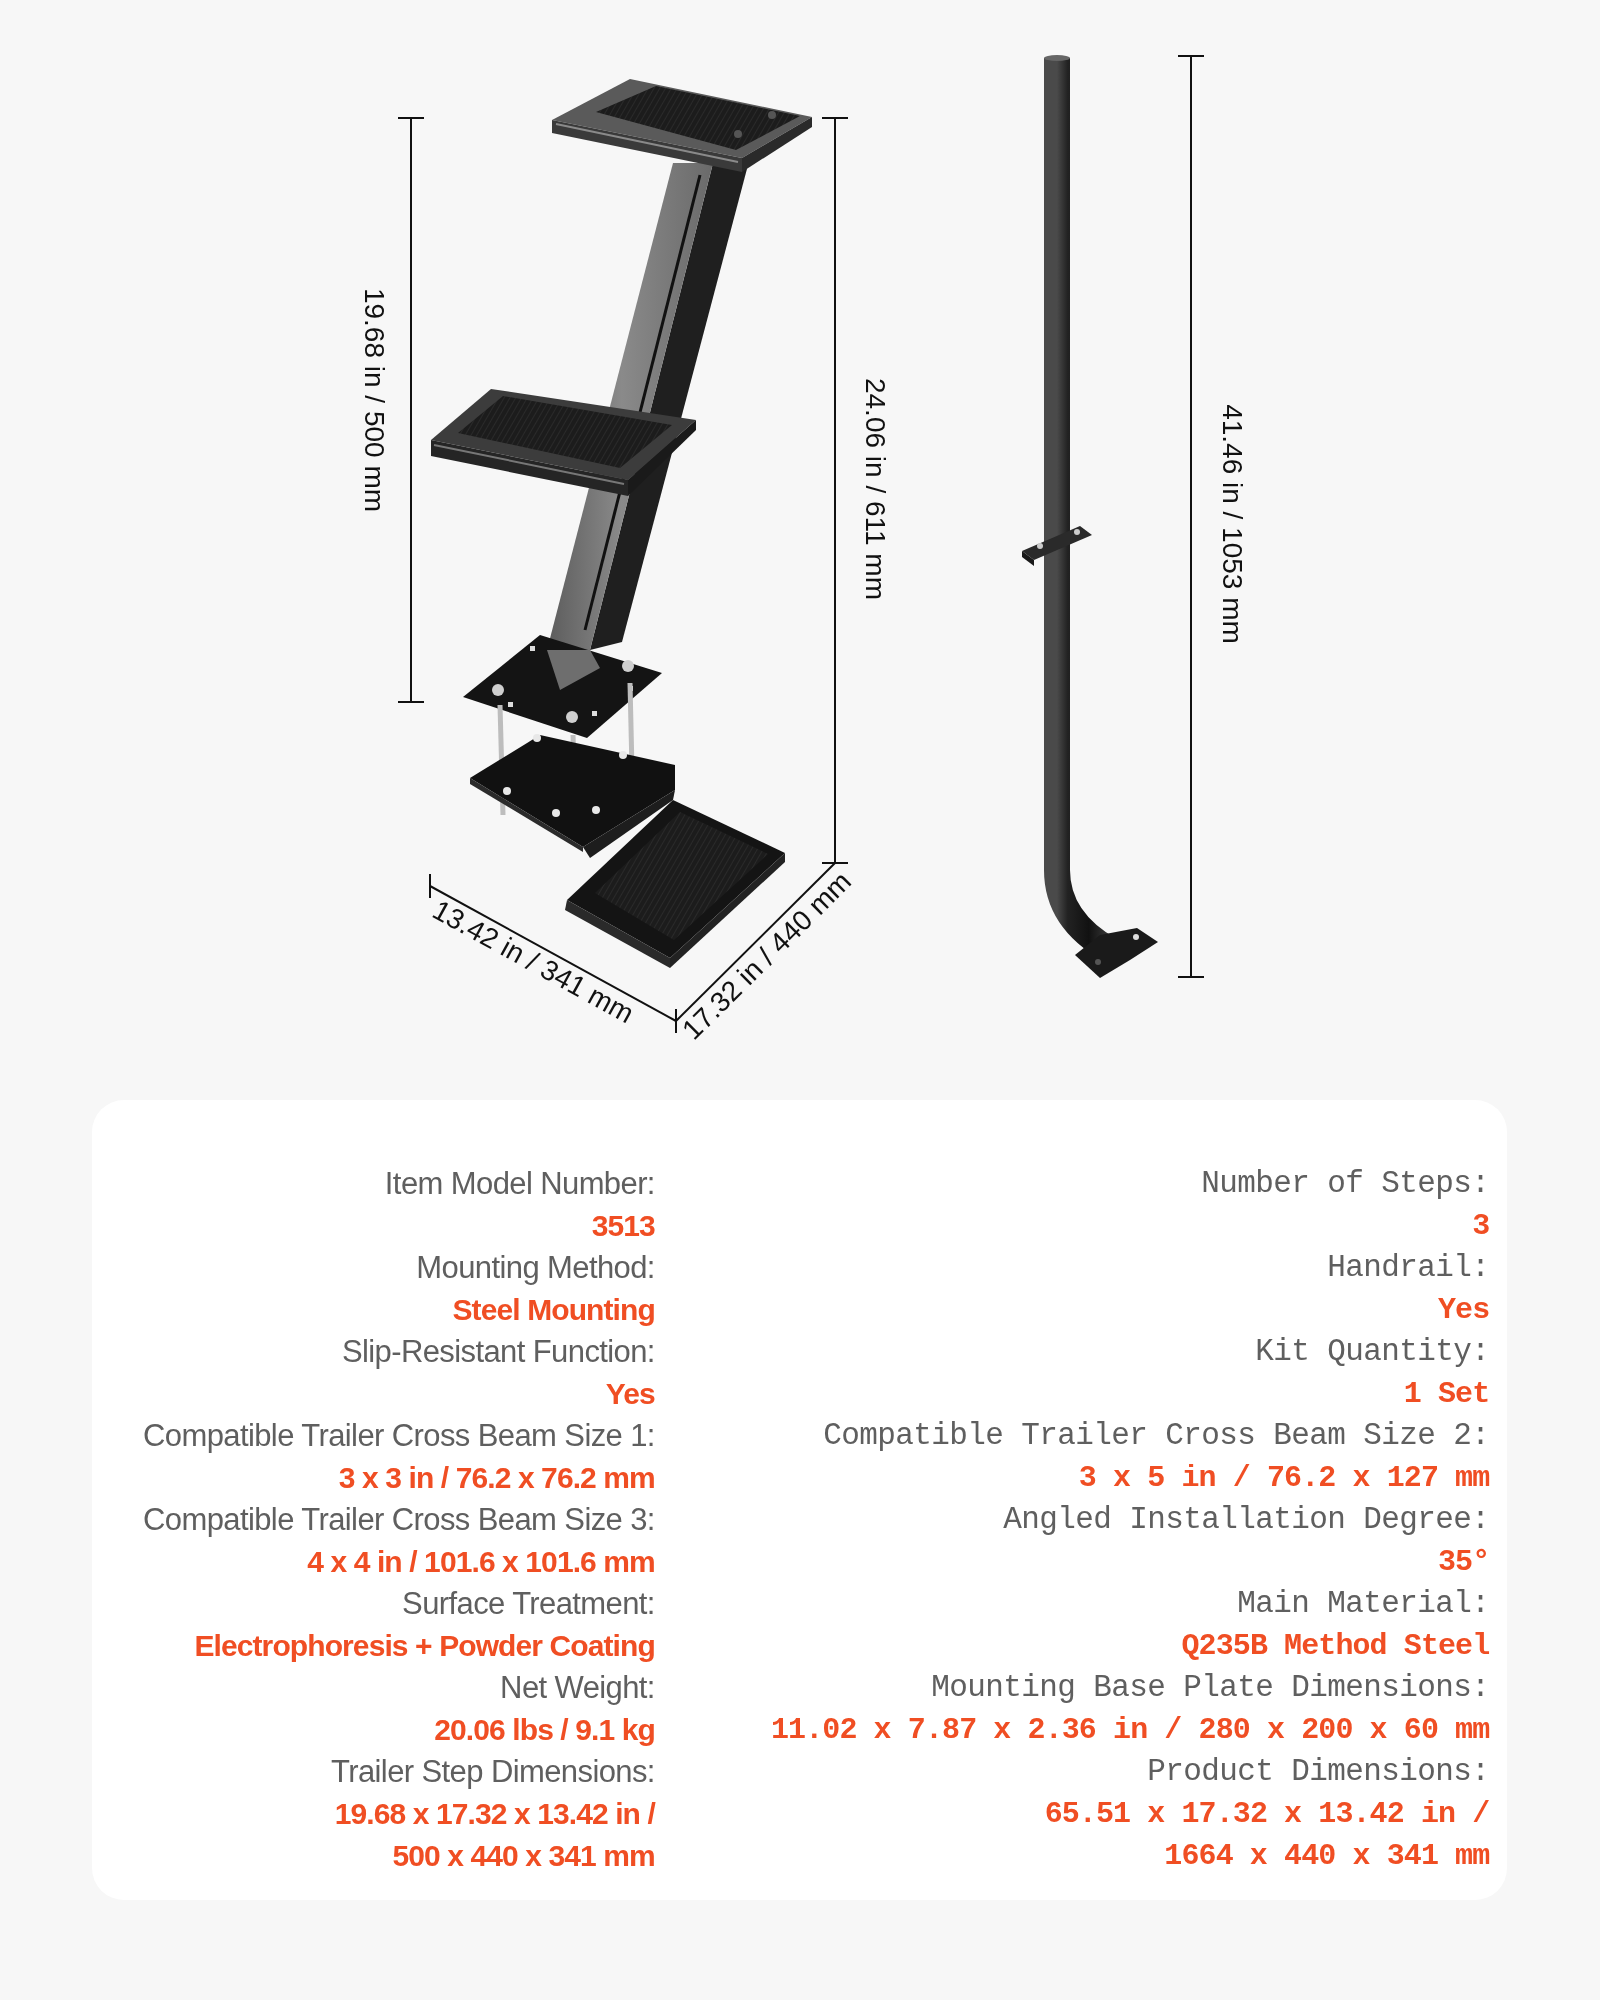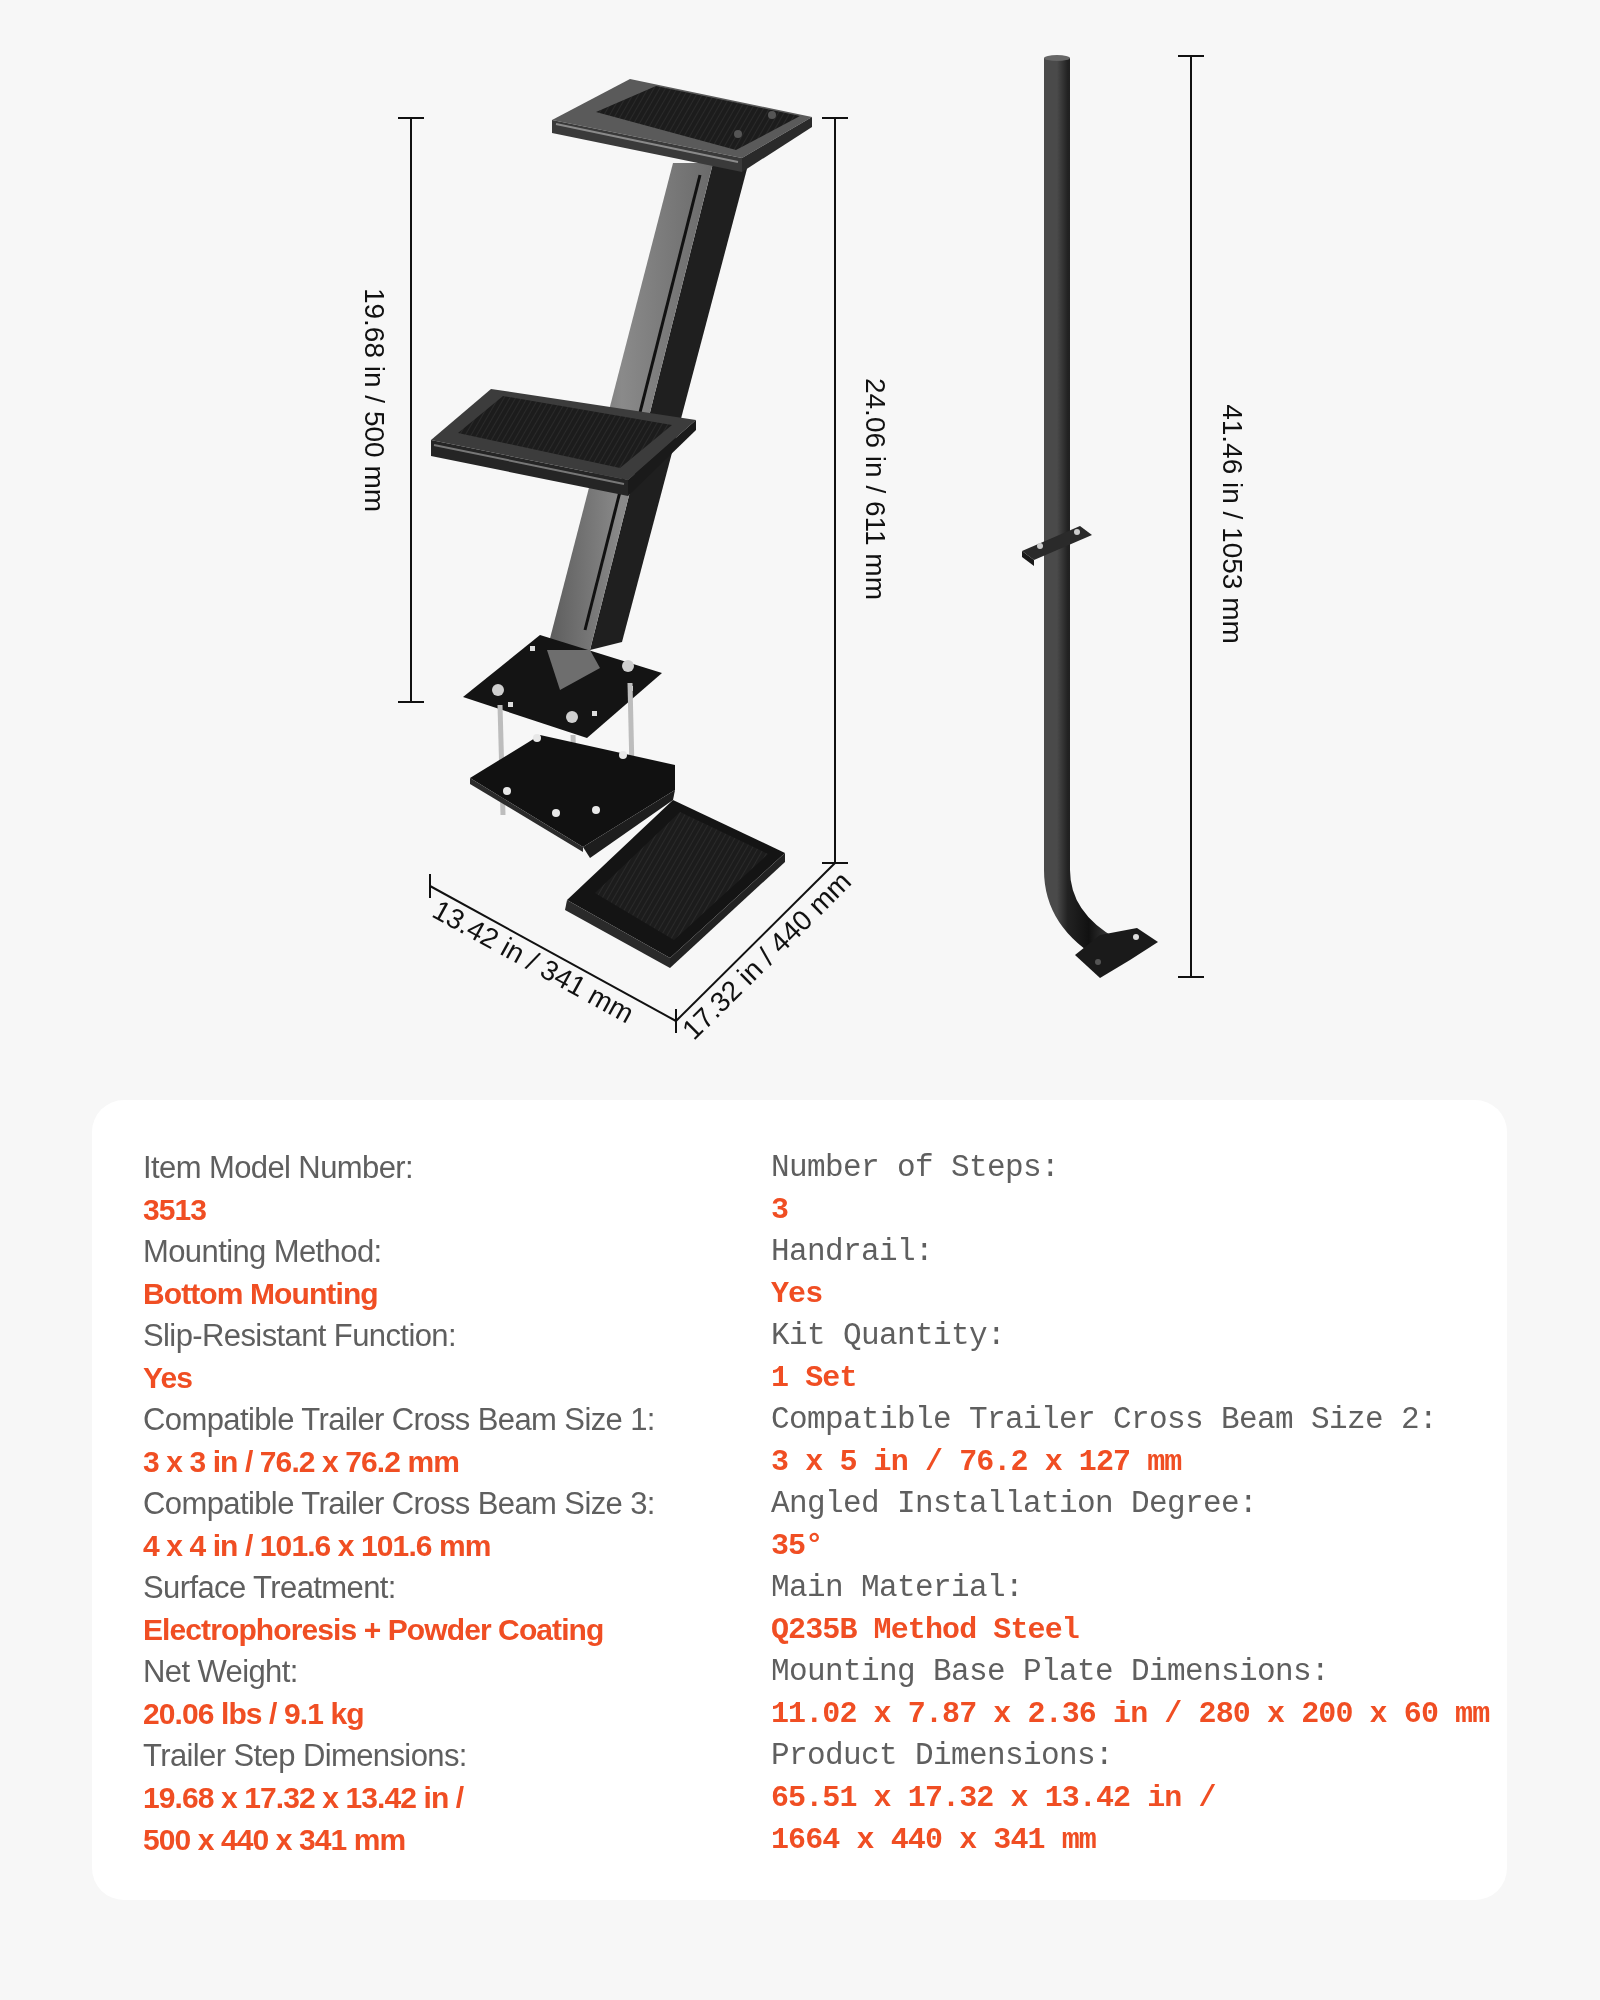--- a/index.html
+++ b/index.html
@@ -25,21 +25,22 @@
   }
   .spec-card {
     position: absolute;
     left: 92px; top: 1100px;
     width: 1415px; height: 800px;
     background: #ffffff;
     border-radius: 32px;
   }
   .spec-col {
     position: absolute;
-    top: 47px;
+    top: 63px;
+    text-align: right;
   }
   .spec-col.left { left: 51px; }
   .spec-col.right { left: 679px; font-family: Liberation Mono, monospace; }
   .spec-item { margin: 0; }
   .spec-label {
     display: block;
     font-size: 31px;
     line-height: 42px;
     height: 42px;
     color: #5f5f5f;
@@ -182,21 +183,21 @@
 </div>
 
 <div class="spec-card">
   <div class="spec-col left">
     <div class="spec-item">
       <span class="spec-label">Item Model Number:</span>
       <span class="spec-value">3513</span>
     </div>
     <div class="spec-item">
       <span class="spec-label">Mounting Method:</span>
-      <span class="spec-value">Bottom Mounting</span>
+      <span class="spec-value">Steel Mounting</span>
     </div>
     <div class="spec-item">
       <span class="spec-label">Slip-Resistant Function:</span>
       <span class="spec-value">Yes</span>
     </div>
     <div class="spec-item">
       <span class="spec-label">Compatible Trailer Cross Beam Size 1:</span>
       <span class="spec-value">3 x 3 in / 76.2 x 76.2 mm</span>
     </div>
     <div class="spec-item">

